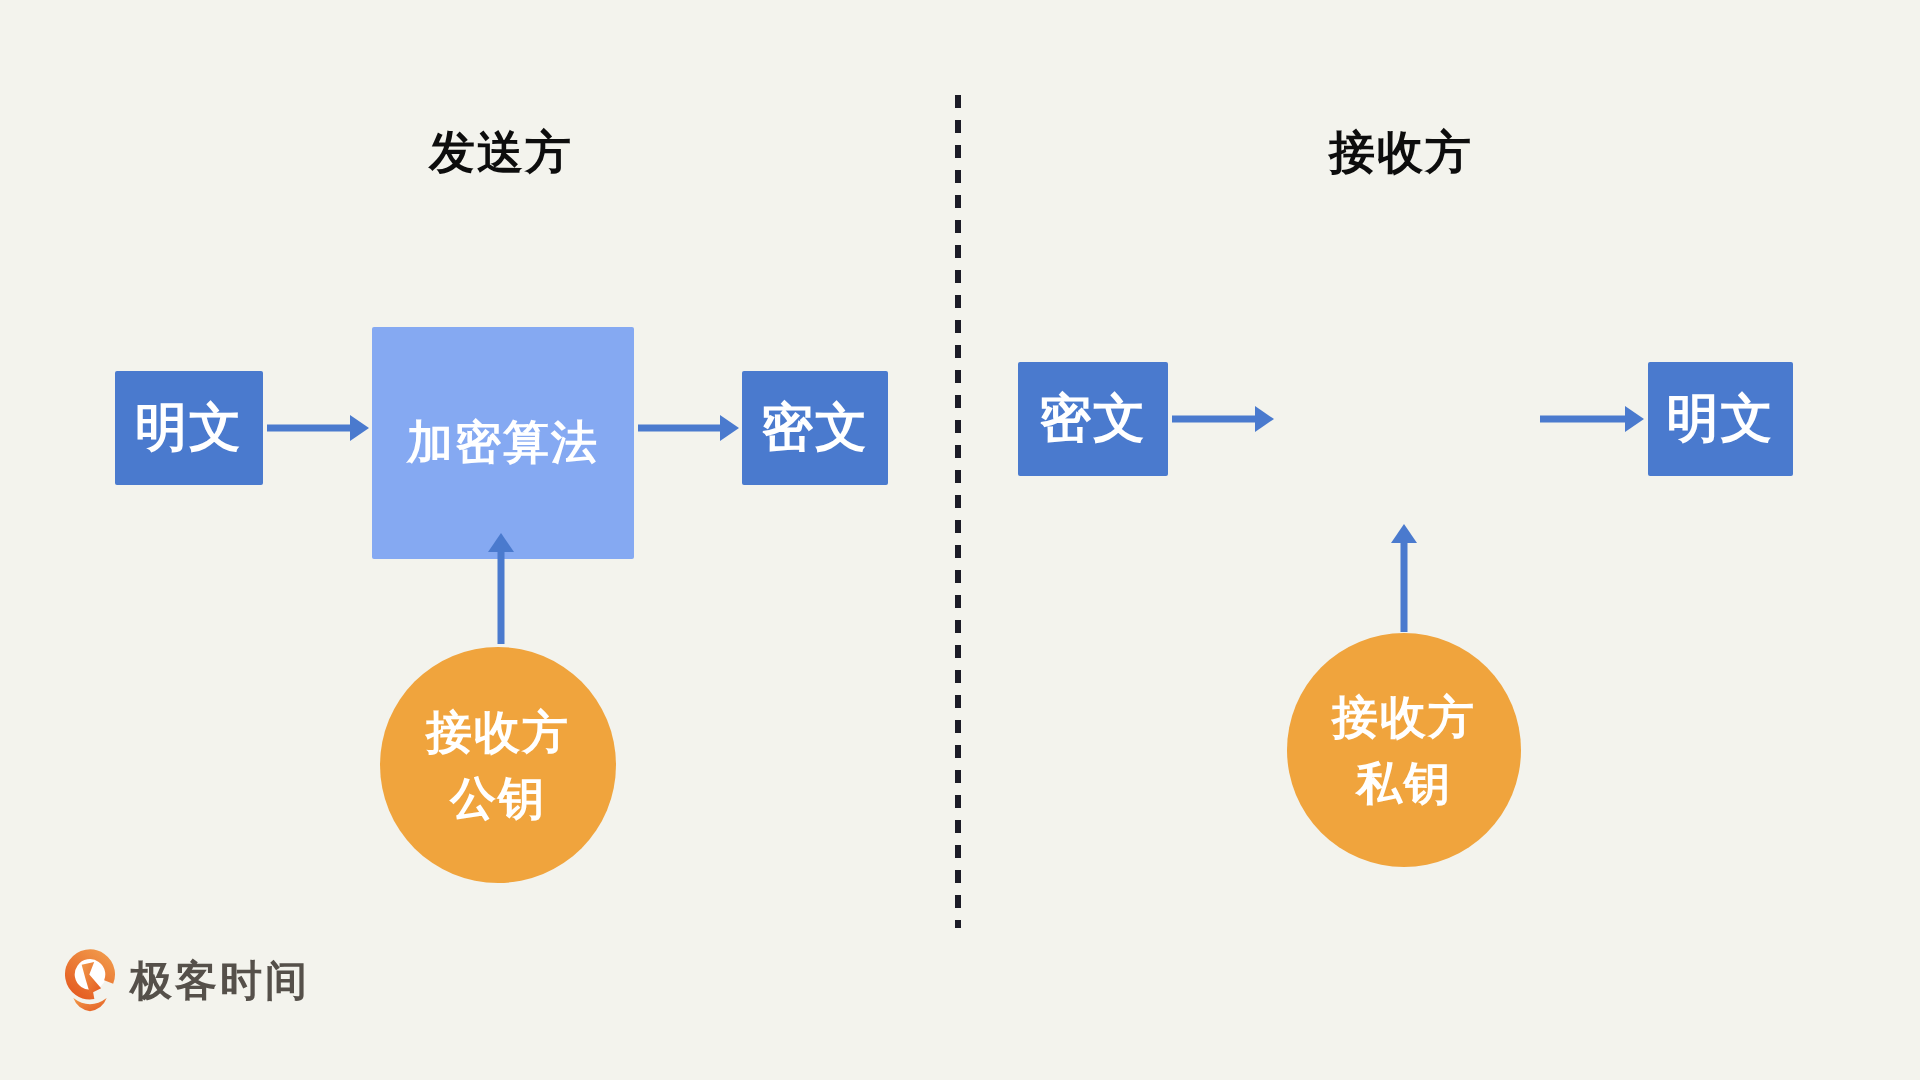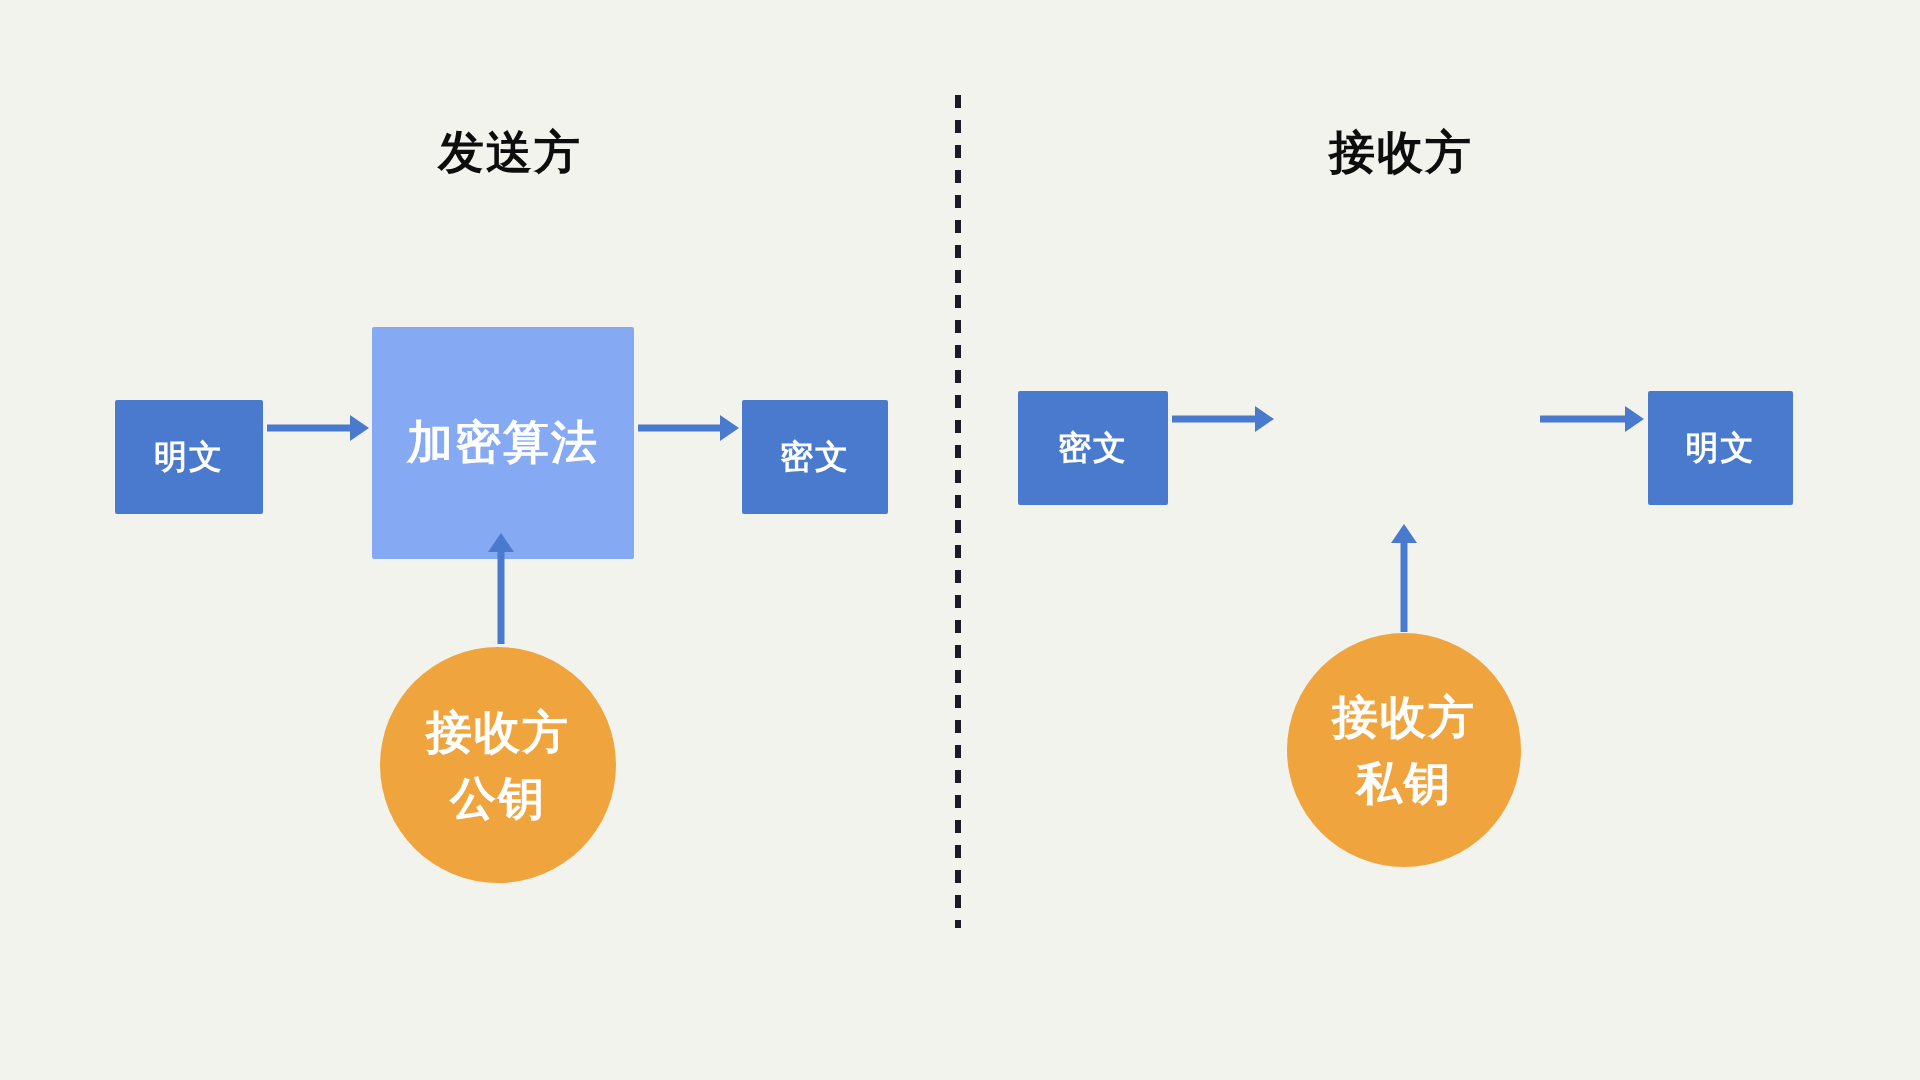--- a/index.html
+++ b/index.html
@@ -26,21 +26,21 @@
   .node {
     position: absolute;
     display: flex;
     align-items: center;
     justify-content: center;
     color: #ffffff;
     font-weight: bold;
     letter-spacing: 2px;
     border-radius: 2px;
   }
-  .node.small { background: var(--box-dark-blue, #4A7ACE); font-size: 33px; margin-top: 29px; }
+  .node.small { background: var(--box-dark-blue, #4A7ACE); font-size: 52px; }
   .node.process { background: var(--box-light-blue, #85A9F2); font-size: 46px; }
   .key-circle {
     position: absolute;
     border-radius: 50%;
     background: var(--key-orange, #F0A43D);
     color: #ffffff;
     font-weight: bold;
     font-size: 46px;
     line-height: 66px;
     letter-spacing: 2px;
@@ -102,21 +102,21 @@
     font-weight: 600;
     color: var(--logo-text-gray, #55504A);
     letter-spacing: 3px;
   }
 </style>
 </head>
 <body>
 
 <div id="stage" style="--background: #F3F3ED; --box-dark-blue: #4A7ACE; --box-light-blue: #85A9F2; --key-orange: #F0A43D; --arrow-blue: #4A7ACE; --divider-dark: #1B1B26; --logo-orange: #E8652A; --logo-text-gray: #55504A;">
 
-  <div class="title" style="left:340px; top:122px;">发送方</div>
+  <div class="title" style="left:331px; top:122px;">发送方</div>
 
   <div class="node small" style="left:115px; top:371px; width:148px; height:114px;">明文</div>
 
   <div class="h-arrow" style="left:267px; top:415px; width:102px;">
     <div class="shaft"></div>
     <div class="head"></div>
   </div>
 
   <div class="node process" style="left:372px; top:327px; width:262px; height:232px;">加密算法</div>
 
@@ -159,14 +159,29 @@
   <div class="v-arrow" style="left:1391px; top:524px; height:108px;">
     <div class="head"></div>
     <div class="shaft"></div>
   </div>
 
   <div class="key-circle" style="left:1287px; top:633px; width:234px; height:234px;">
     <span>接收方</span>
     <span>私钥</span>
   </div>
 
+  <div class="logo">
+    <svg width="56" height="66" viewBox="0 0 80 95" xmlns="http://www.w3.org/2000/svg" aria-hidden="true">
+      <defs>
+        <linearGradient id="gtlg" x1="0" y1="0" x2="1" y2="1">
+          <stop offset="0" stop-color="#F19A4B"></stop>
+          <stop offset="1" stop-color="#E45A20"></stop>
+        </linearGradient>
+      </defs>
+      <circle cx="40" cy="38" r="23" fill="#ffffff"></circle>
+      <circle cx="40" cy="38" r="29" fill="none" stroke="url(#gtlg)" stroke-width="14" stroke-dasharray="152 30" transform="rotate(80 40 38)"></circle>
+      <path d="M28 24 L46 20 L39 38 L56 58 L40 66 L34 46 Z" fill="url(#gtlg)"></path>
+      <path d="M16 72 Q40 90 64 72 Q58 88 40 91 Q22 88 16 72 Z" fill="url(#gtlg)"></path>
+    </svg>
+    <span class="logo-text">极客时间</span>
+  </div>
 
 </div>
 
 </body></html>

